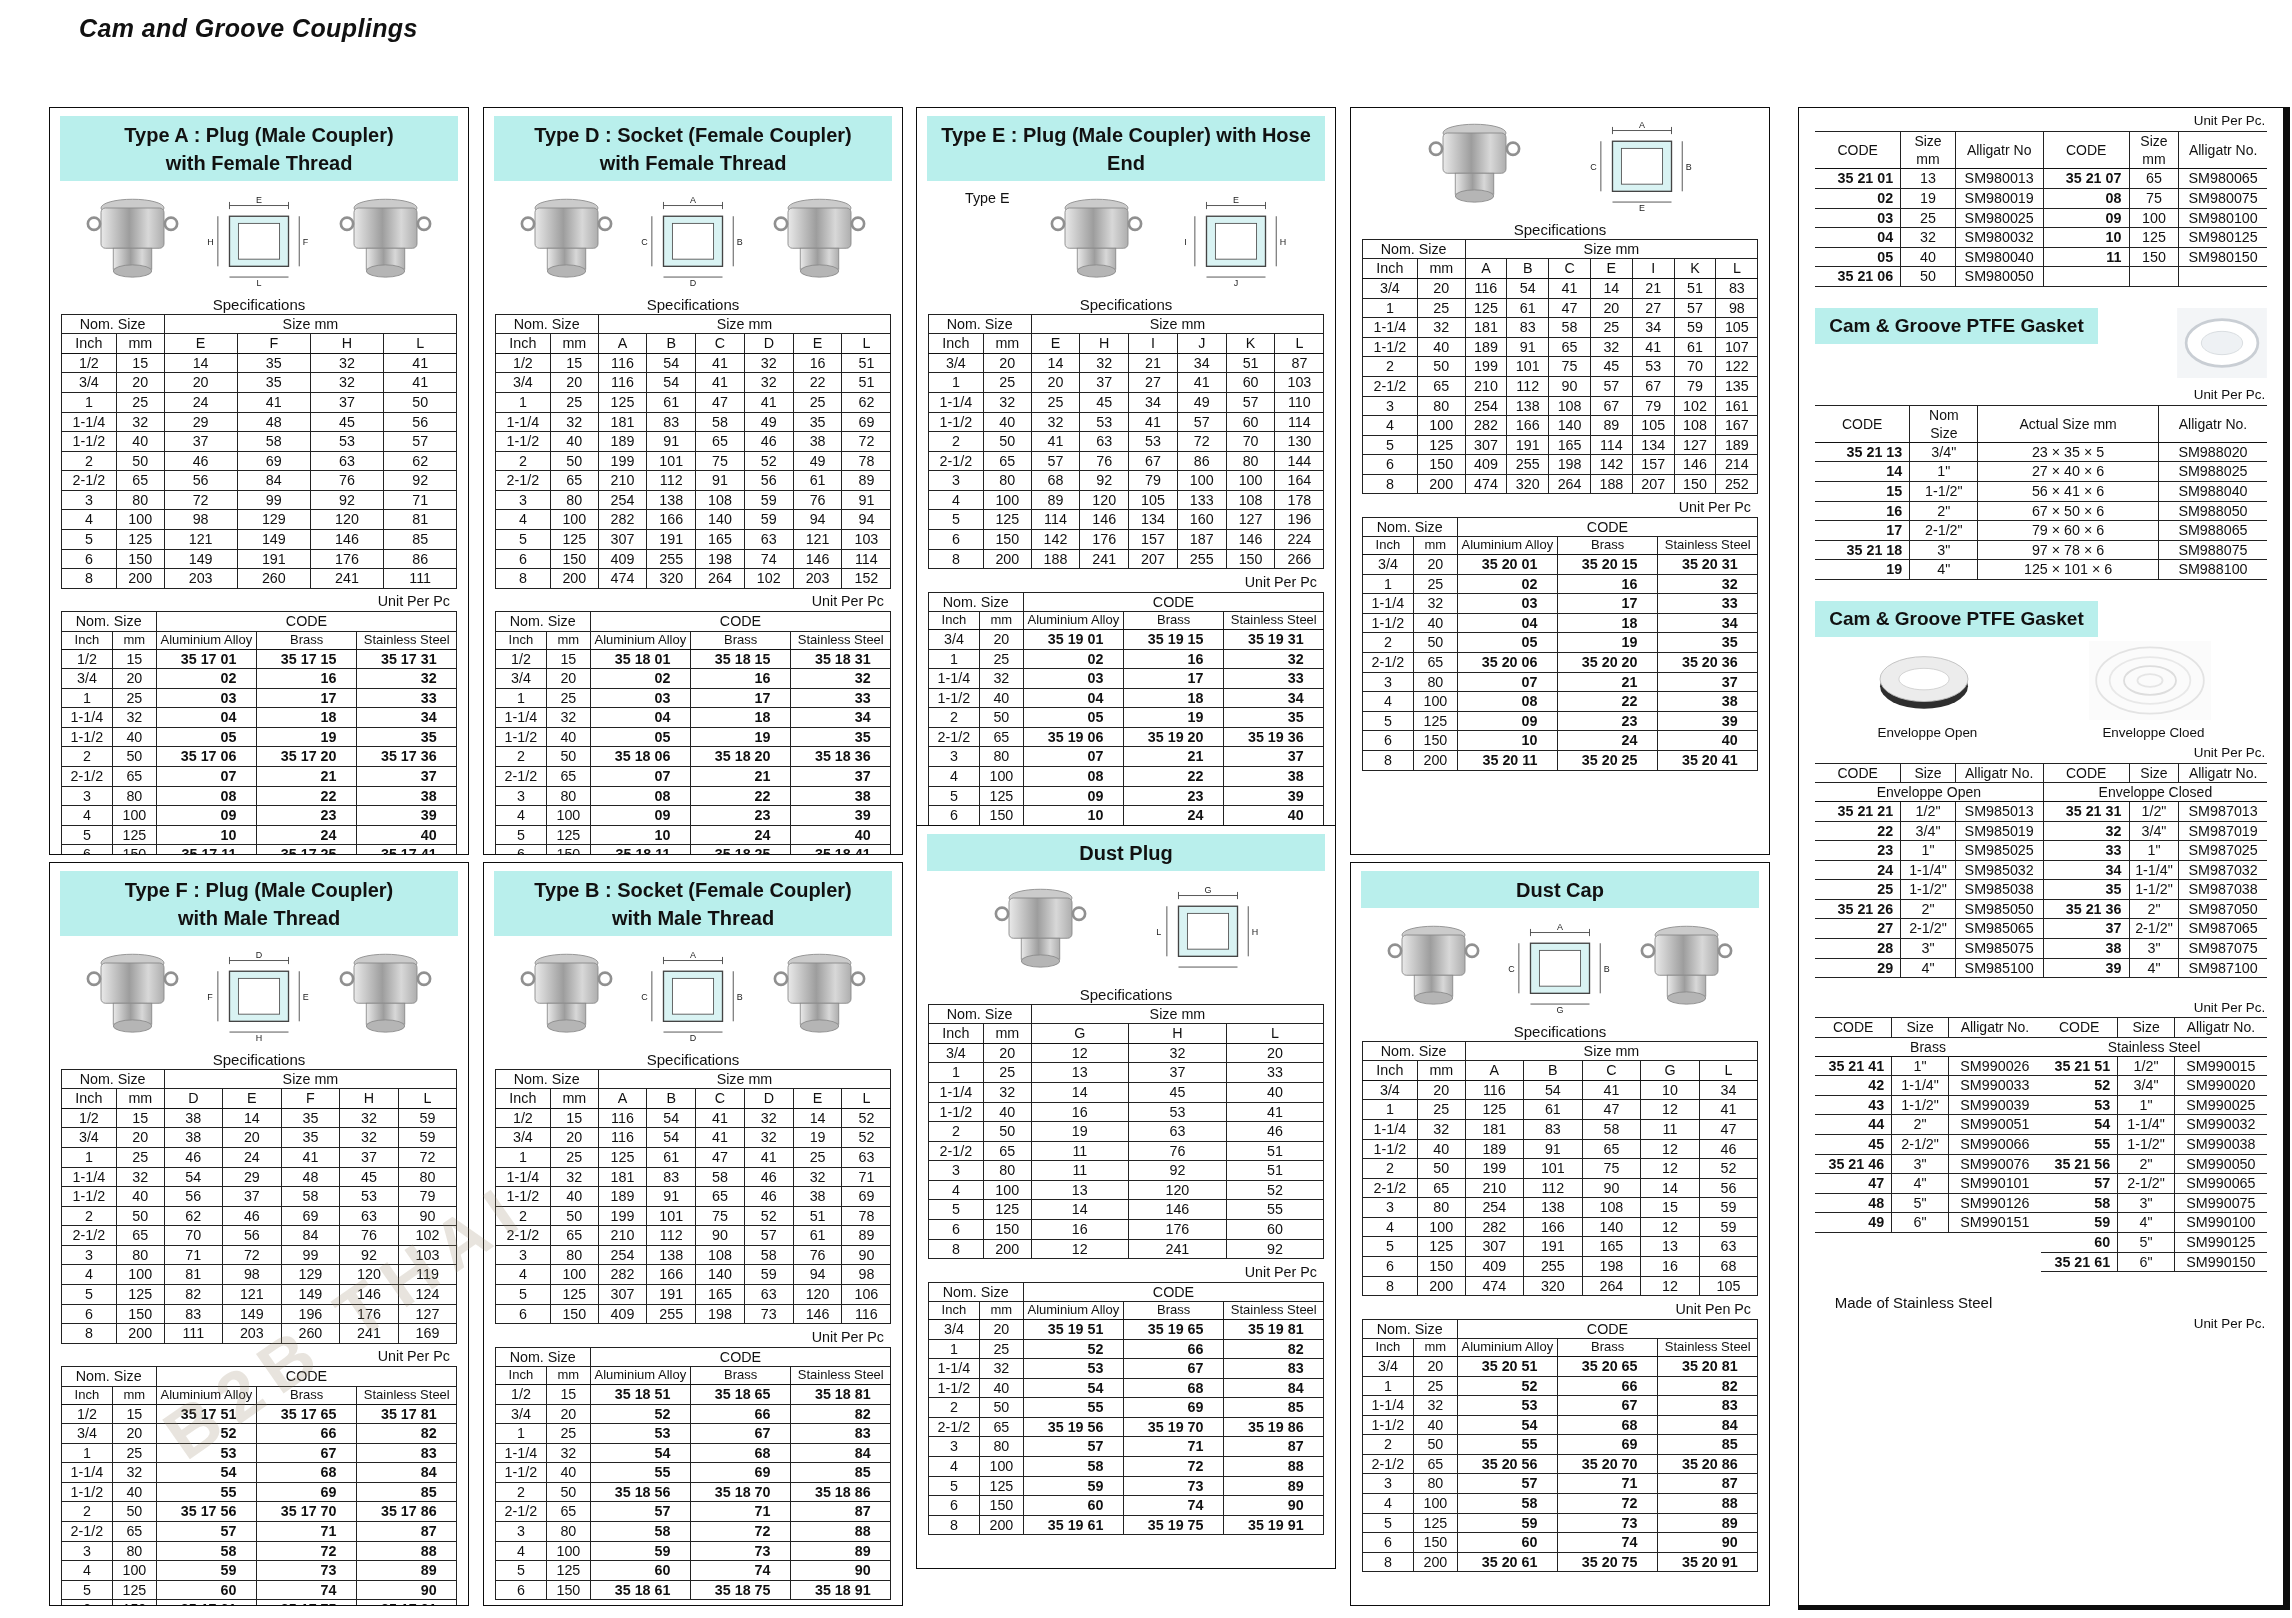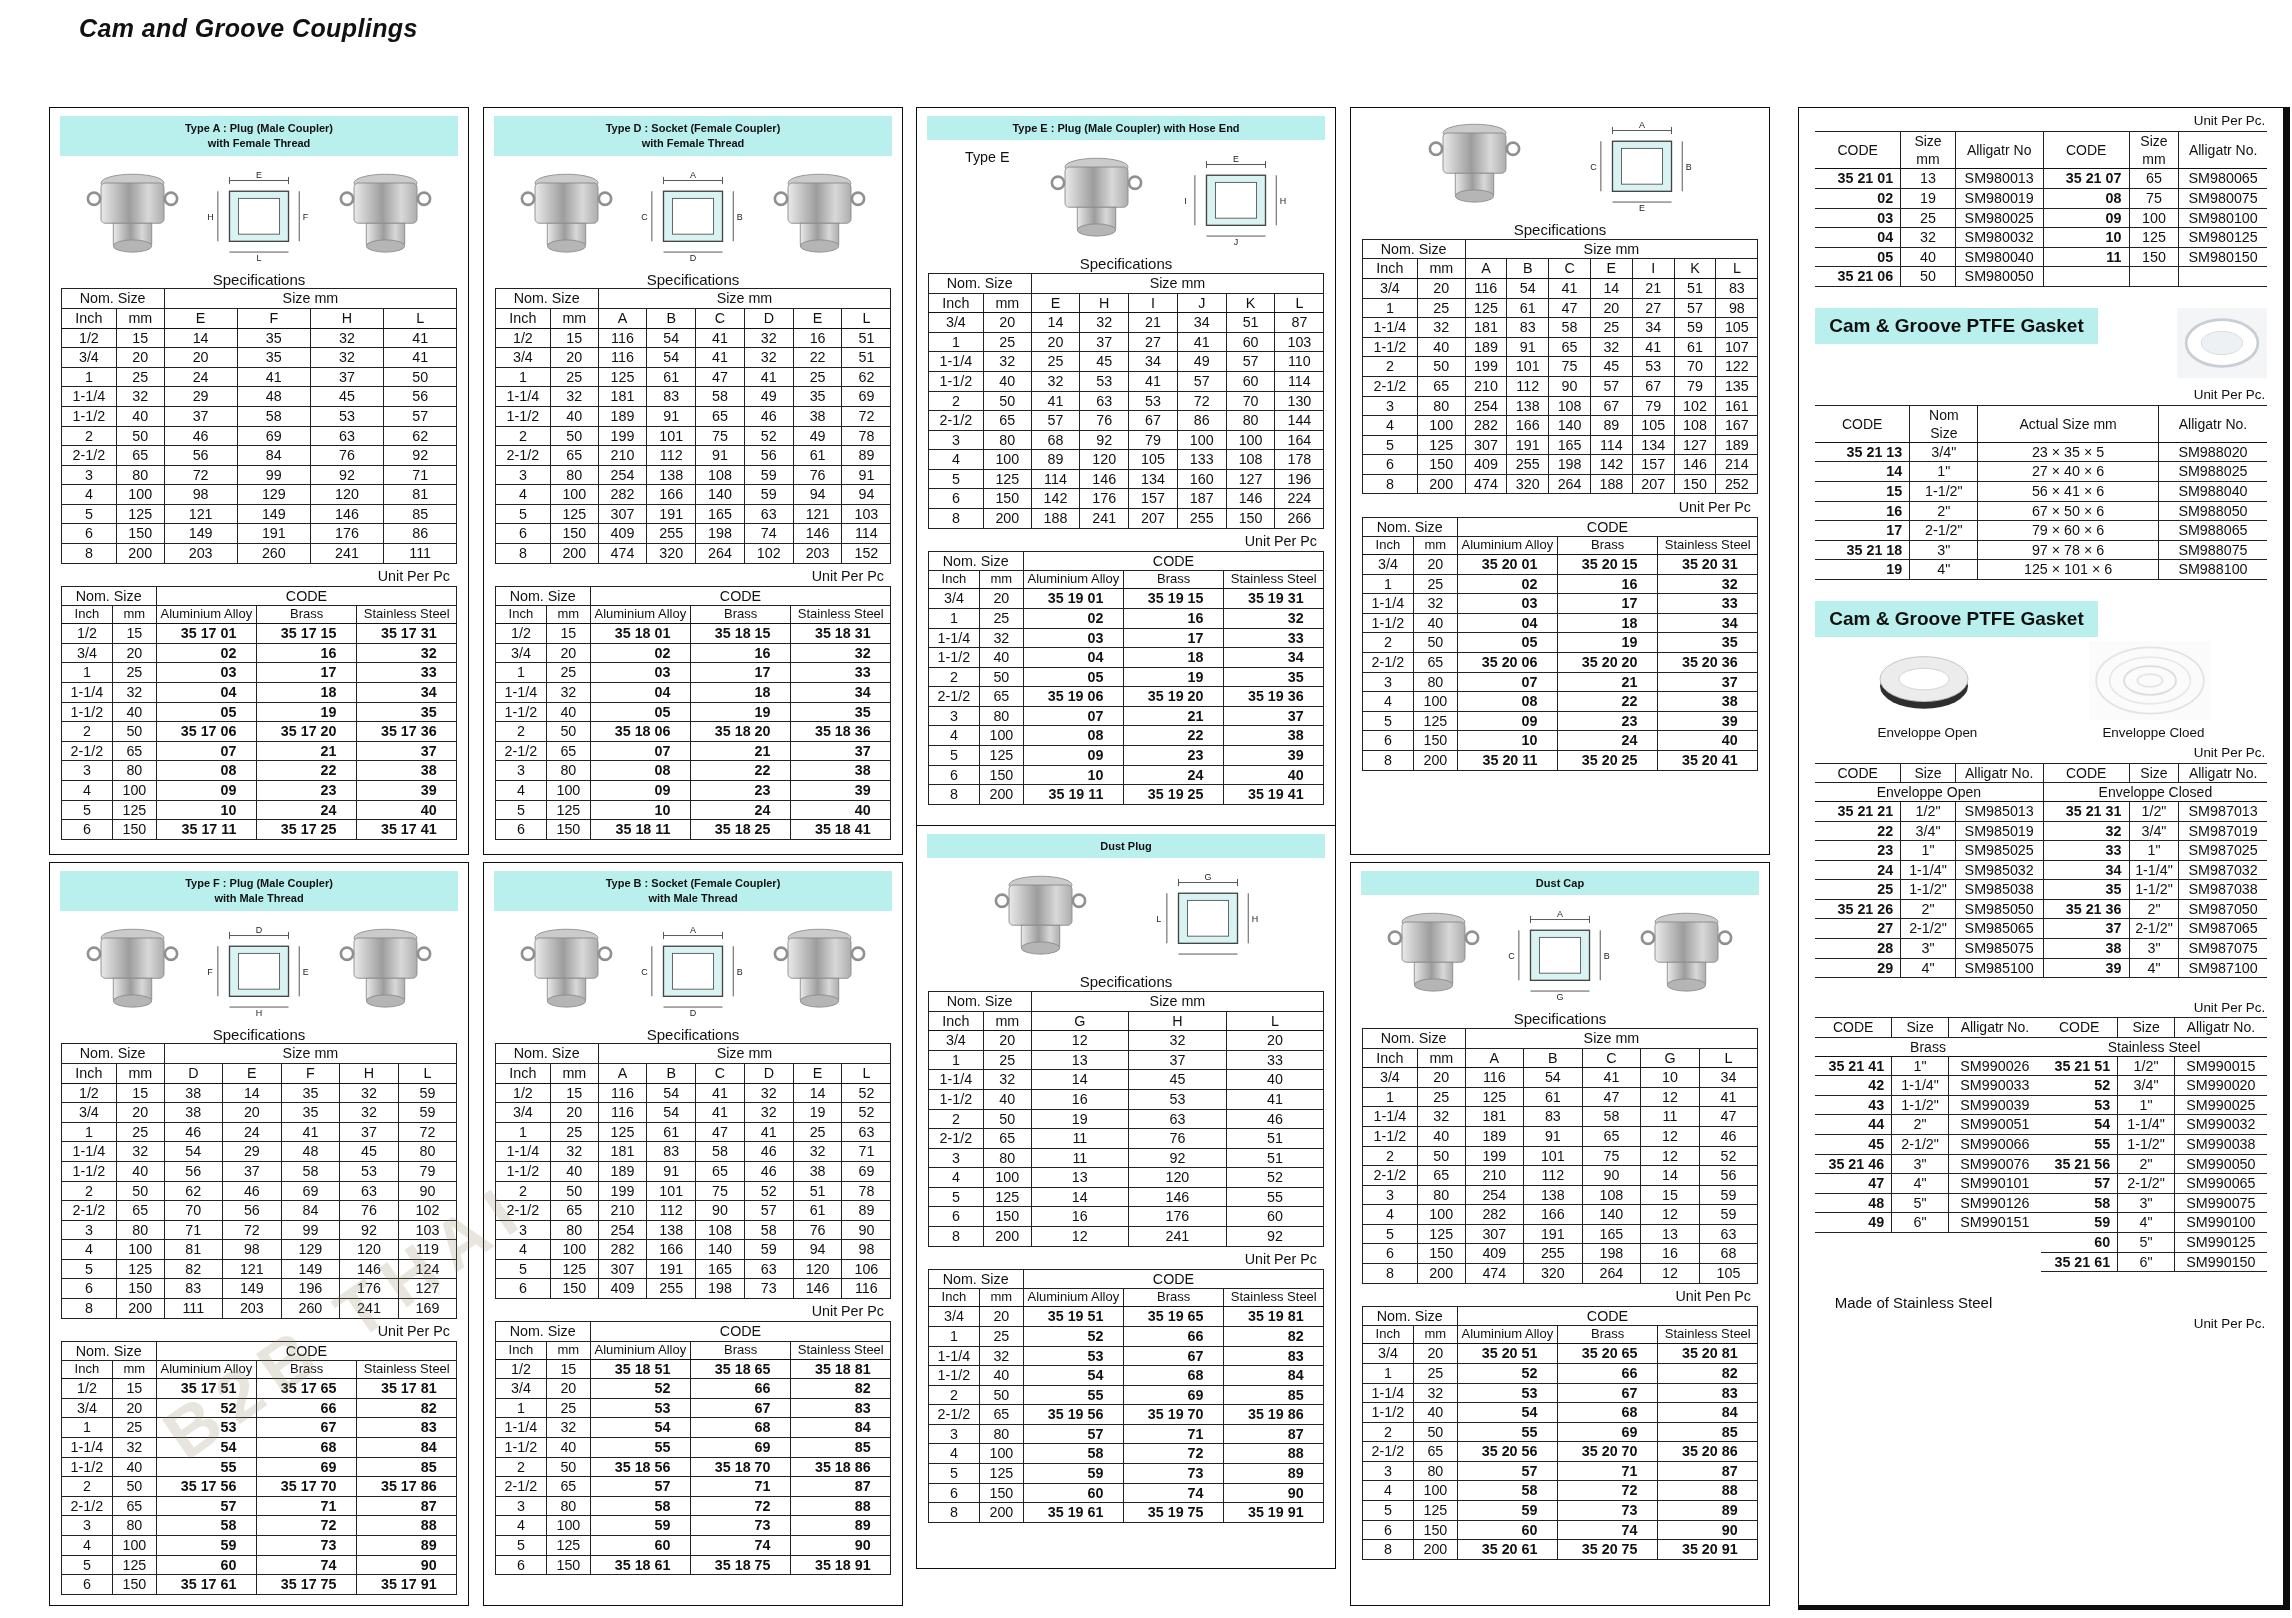--- a/index.html
+++ b/index.html
@@ -12,21 +12,21 @@
   
   .panel{position:absolute;border:1.8px solid #0d0d0d;background:#fff;overflow:hidden;}
   .p0{left:49px;top:107px;width:418px;height:746px;}
   .p1{left:483px;top:107px;width:418px;height:746px;}
   .p2{left:916px;top:107px;width:418px;height:746px;}
   .p3{left:1350px;top:107px;width:418px;height:746px;}
   .p4{left:49px;top:862px;width:418px;height:742px;}
   .p5{left:483px;top:862px;width:418px;height:742px;}
   .p6{left:916px;top:825px;width:418px;height:742px;}
   .p7{left:1350px;top:862px;width:418px;height:742px;}
-  .tbar{margin:8px 9.9px 1.8px;background:#b9efec;text-align:center;font-weight:bold;font-size:11px;line-height:1.4;padding:4.5px 1.8px;}
+  .tbar{margin:8px 9.9px 1.8px;background:#b9efec;text-align:center;font-weight:bold;font-size:20px;line-height:1.4;padding:4.5px 1.8px;}
   .imgs{height:113px;display:flex;align-items:center;justify-content:space-evenly;padding:0 9px;}
   .dlabel{align-self:flex-start;margin:7.2px 0 0 1.8px;font-size:14.3px;}
   .slabel{text-align:center;font-size:15px;margin:0 0 0.9px;}
   .unit{text-align:right;font-size:14.3px;margin:4.5px 18px 1.8px 0;}
   .tbl{margin:0 10.7px;}
   
   table.grid{border-collapse:collapse;table-layout:fixed;width:100%;font-size:14.3px;border:1.8px solid #111;}
   .grid th,.grid td{border:0.9px solid #222;padding:0 2.7px;text-align:center;font-weight:normal;line-height:1.30;overflow:hidden;white-space:pre-line;}
   .grid thead tr:last-child th{border-bottom:1.8px solid #111;}
   .grid tbody.grp:not(:first-of-type) tr:first-child td{border-top:1.8px solid #111;}

